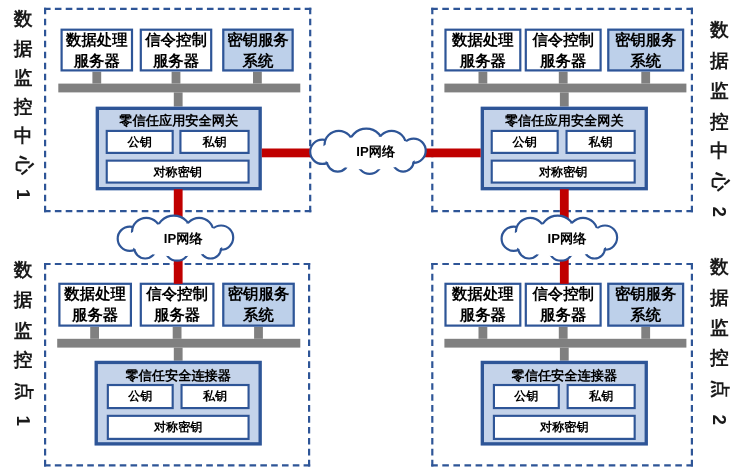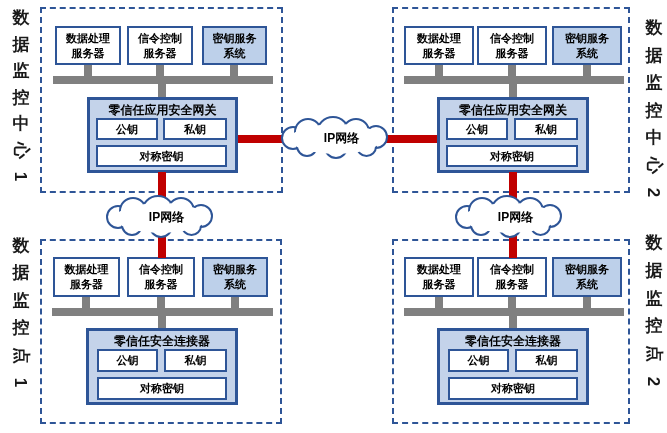--- a/index.html
+++ b/index.html
@@ -9,21 +9,21 @@
   .zone{position:absolute;border:2px dashed #2e5597;box-sizing:border-box;z-index:1;}
 
   .vlabel{position:absolute;width:22px;display:flex;flex-direction:column;justify-content:space-between;
           align-items:center;font-weight:bold;font-size:17px;color:#1a1a1a;z-index:2;}
   .vlabel span{display:block;line-height:1;}
   .vlabel span.rot{transform:rotate(90deg);}
 
   .box{position:absolute;background:#ffffff;border:2px solid #2e5597;box-sizing:border-box;
        display:flex;align-items:center;justify-content:center;text-align:center;
        font-weight:bold;color:#000;z-index:4;}
-  .server{font-size:11px;line-height:1.35;align-items:center;}
+  .server{font-size:14px;line-height:1.35;align-items:center;}
   .server .lbl{white-space:pre-line;}
   .keyfill{background:#bdd0ea;}
 
   .bus,.stub{position:absolute;background:#808080;z-index:3;}
 
   .node{position:absolute;background:#c4d3ea;border:3px solid #2e5597;box-sizing:border-box;z-index:4;}
   .node-title{position:absolute;left:0;right:0;top:2px;text-align:center;font-weight:bold;font-size:12px;color:#000;}
   .key{position:absolute;background:#ffffff;border:2px solid #2e5597;box-sizing:border-box;
        display:flex;align-items:center;justify-content:center;font-size:11px;font-weight:bold;color:#000;}
 

